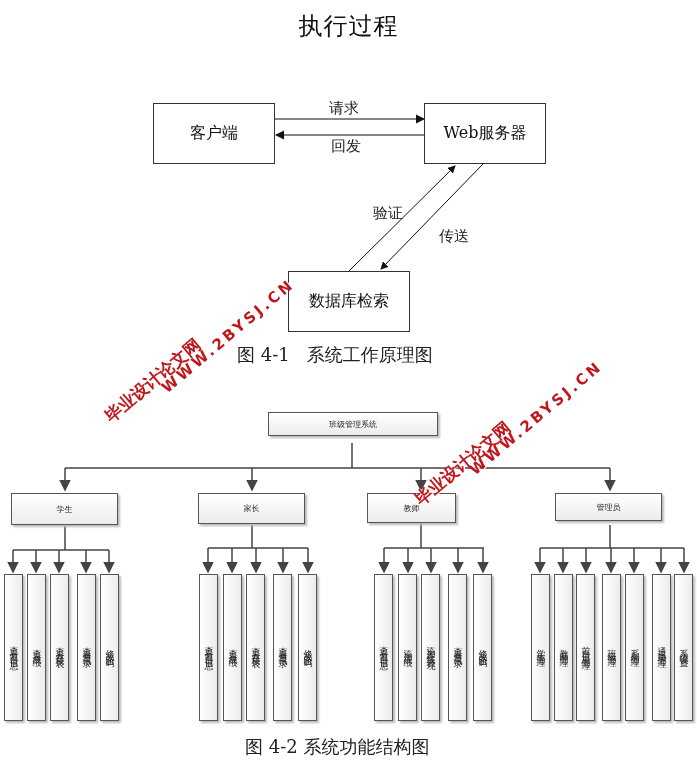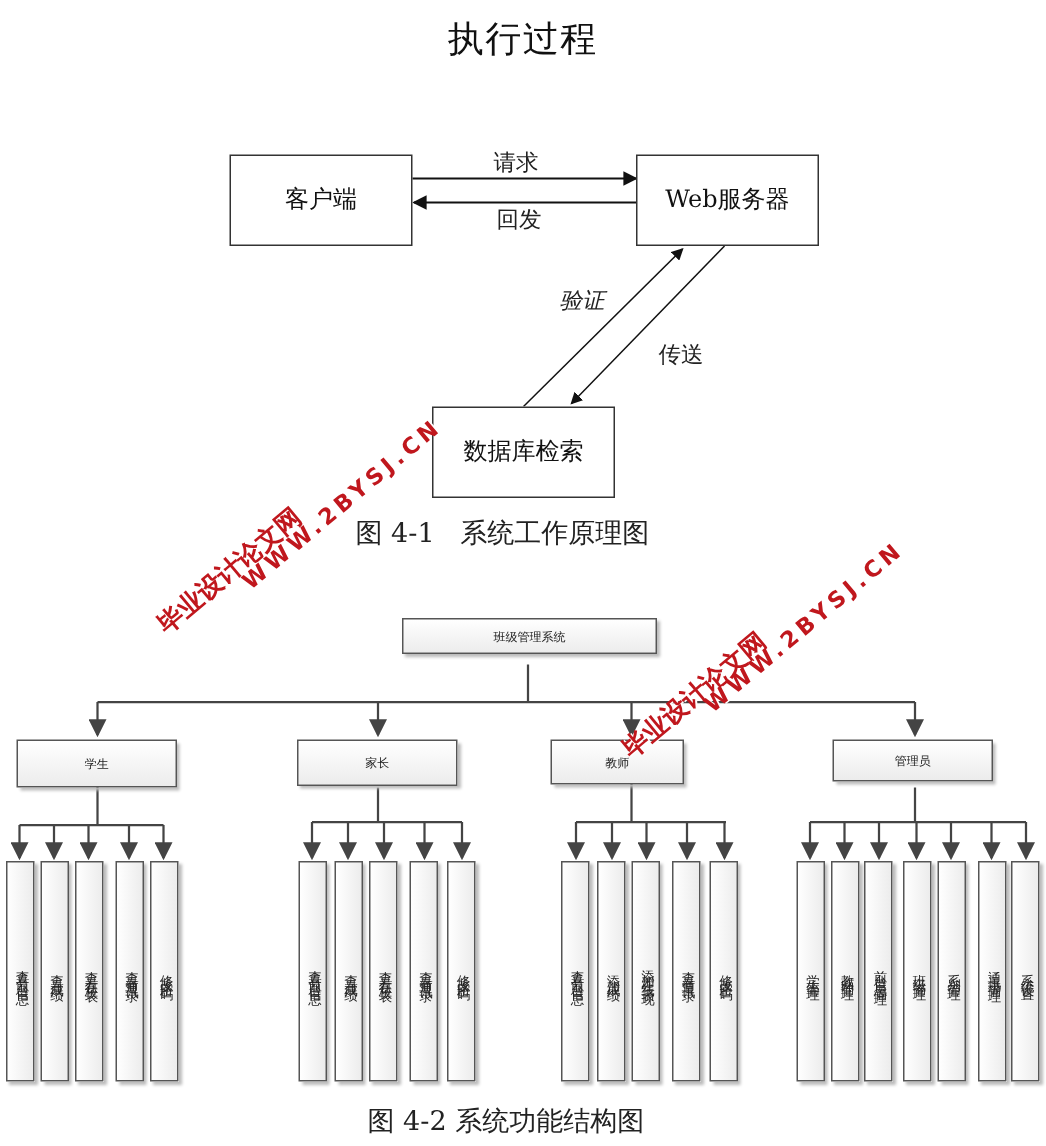--- a/index.html
+++ b/index.html
@@ -93,21 +93,21 @@
 </div>
 <div class="abs box1" style="left:424px;top:103px;width:122px;height:61px;">
   <span>Web服务器</span>
 </div>
 <div class="abs box1" style="left:288px;top:271px;width:122px;height:61px;">
   <span>数据库检索</span>
 </div>
 
 <div class="abs lbl" style="left:329px;top:99px;">请求</div>
 <div class="abs lbl" style="left:331px;top:137px;">回发</div>
-<div class="abs lbl" style="left:373px;top:191px;font-style:italic;">验证</div>
+<div class="abs lbl" style="left:373px;top:204px;">验证</div>
 <div class="abs lbl" style="left:439px;top:227px;">传送</div>
 
 <div class="abs caption" style="left:237px;top:343px;">图 4-1   系统工作原理图</div>
 
 <div class="abs box2" style="left:268px;top:412px;width:170px;height:24px;">
   <span>班级管理系统</span>
 </div>
 
 <div class="abs box2" style="left:11px;top:493px;width:107px;height:32px;">
   <span>学生</span>

